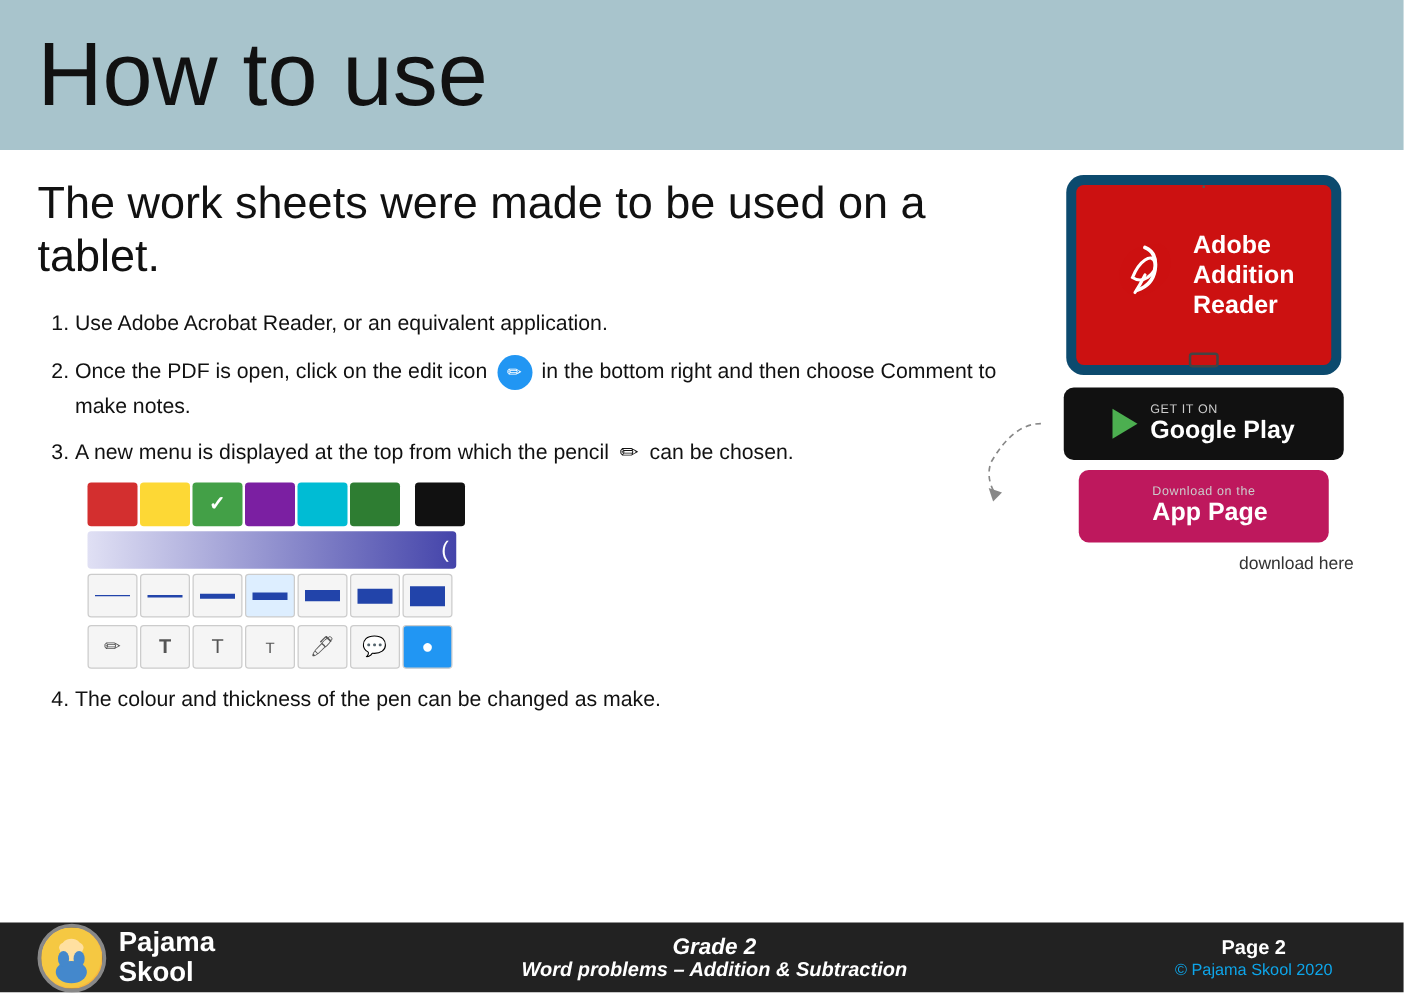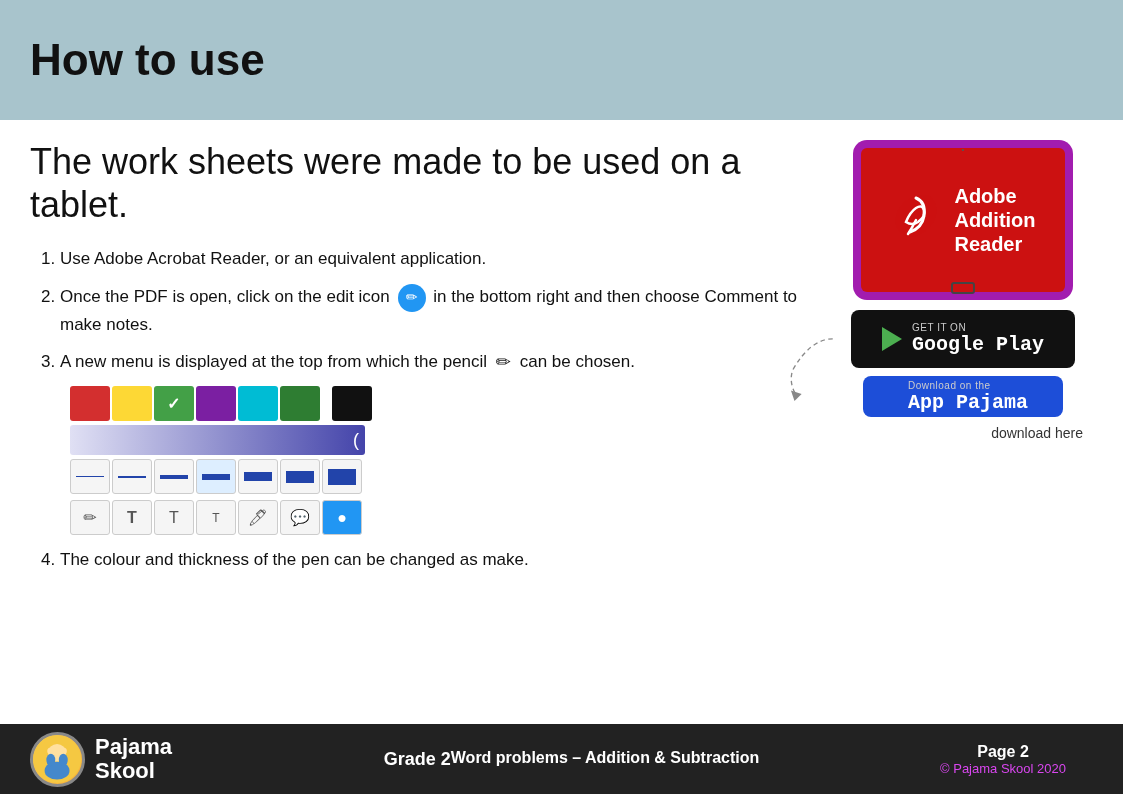--- a/index.html
+++ b/index.html
@@ -15,22 +15,22 @@
     
     .header-band {
       background: #a8c4cc;
       height: 120px;
       width: 100%;
       display: flex;
       align-items: center;
       padding: 0 30px;
     }
     .header-band h1 {
-      font-size: 44px;
-      font-weight: 700;
+      font-size: 72px;
+      font-weight: 400;
       color: #111;
       font-family: 'Segoe UI Light', Arial, sans-serif;
     }
 
     
     .main-content {
       display: flex;
       padding: 20px 30px 10px 30px;
       gap: 20px;
     }
@@ -193,21 +193,21 @@
       flex-direction: column;
       align-items: center;
       gap: 10px;
       padding-top: 0px;
     }
 
     
     .tablet-mockup {
       width: 220px;
       height: 160px;
-      background: #a21caf;
+      background: #0c4a6e;
       border-radius: 14px;
       display: flex;
       align-items: center;
       justify-content: center;
       position: relative;
       padding: 8px;
     }
 
     .tablet-mockup::before {
       content: '•';
@@ -277,22 +277,22 @@
       display: flex;
       align-items: center;
       justify-content: center;
       gap: 10px;
       color: white;
       text-decoration: none;
     }
 
     .app-store-btn {
       width: 200px;
-      height: 41px;
-      background: #1d4ed8;
+      height: 58px;
+      background: #be185d;
       border-radius: 8px;
       display: flex;
       align-items: center;
       justify-content: center;
       gap: 10px;
       color: white;
       text-decoration: none;
     }
 
     .store-text-block {
@@ -302,39 +302,39 @@
     .store-label-small {
       font-size: 10px;
       color: #ccc;
       letter-spacing: 0.5px;
       font-family: Arial, sans-serif;
     }
     .store-label-big {
       font-size: 20px;
       font-weight: bold;
       color: white;
-      font-family: Liberation Mono, monospace;
+      font-family: Liberation Sans, sans-serif;
     }
 
     .download-here-text {
       font-size: 14px;
       color: #333;
       font-family: Arial, sans-serif;
       text-align: right;
       align-self: flex-end;
       margin-right: 10px;
     }
 
     
     .footer {
       position: absolute;
       bottom: 0;
       left: 0;
       right: 0;
-      height: 70px;
+      height: 56px;
       background: #222;
       display: flex;
       align-items: center;
       padding: 0 30px;
     }
 
     .footer-logo-area {
       display: flex;
       align-items: center;
       gap: 10px;
@@ -363,23 +363,24 @@
       font-size: 22px;
       font-weight: bold;
       color: white;
       line-height: 1.1;
       font-family: Arial, sans-serif;
     }
 
     .footer-center {
       flex: 1;
       display: flex;
-      flex-direction: row;
-      align-items: flex-start;
-      justify-content: center;
+      flex-direction: column;
+      align-items: center;
+      justify-content: center;
+      font-style: italic;
     }
 
     .footer-grade {
       font-size: 18px;
       font-weight: bold;
       color: white;
       font-family: Arial, sans-serif;
     }
 
     .footer-subject {
@@ -396,21 +397,21 @@
 
     .footer-page {
       font-size: 16px;
       color: white;
       font-family: Arial, sans-serif;
       font-weight: bold;
     }
 
     .footer-copy {
       font-size: 13px;
-      color: #d946ef;
+      color: #0ea5e9;
       font-family: Arial, sans-serif;
     }
 
     
     .play-triangle {
       width: 0;
       height: 0;
       border-top: 12px solid transparent;
       border-bottom: 12px solid transparent;
       border-left: 20px solid #4CAF50;
@@ -536,21 +537,21 @@
         <div class="store-text-block">
           <span class="store-label-small">GET IT ON</span>
           <span class="store-label-big">Google Play</span>
         </div>
       </a>
 
       <a class="app-store-btn" href="#">
         <span class="apple-icon"></span>
         <div class="store-text-block">
           <span class="store-label-small">Download on the</span>
-          <span class="store-label-big">App Pajama</span>
+          <span class="store-label-big">App Page</span>
         </div>
       </a>
 
       <span class="download-here-text">download here</span>
     </div>
   </div>
 </div>
 
 <div class="footer">
   <div class="footer-logo-area">

